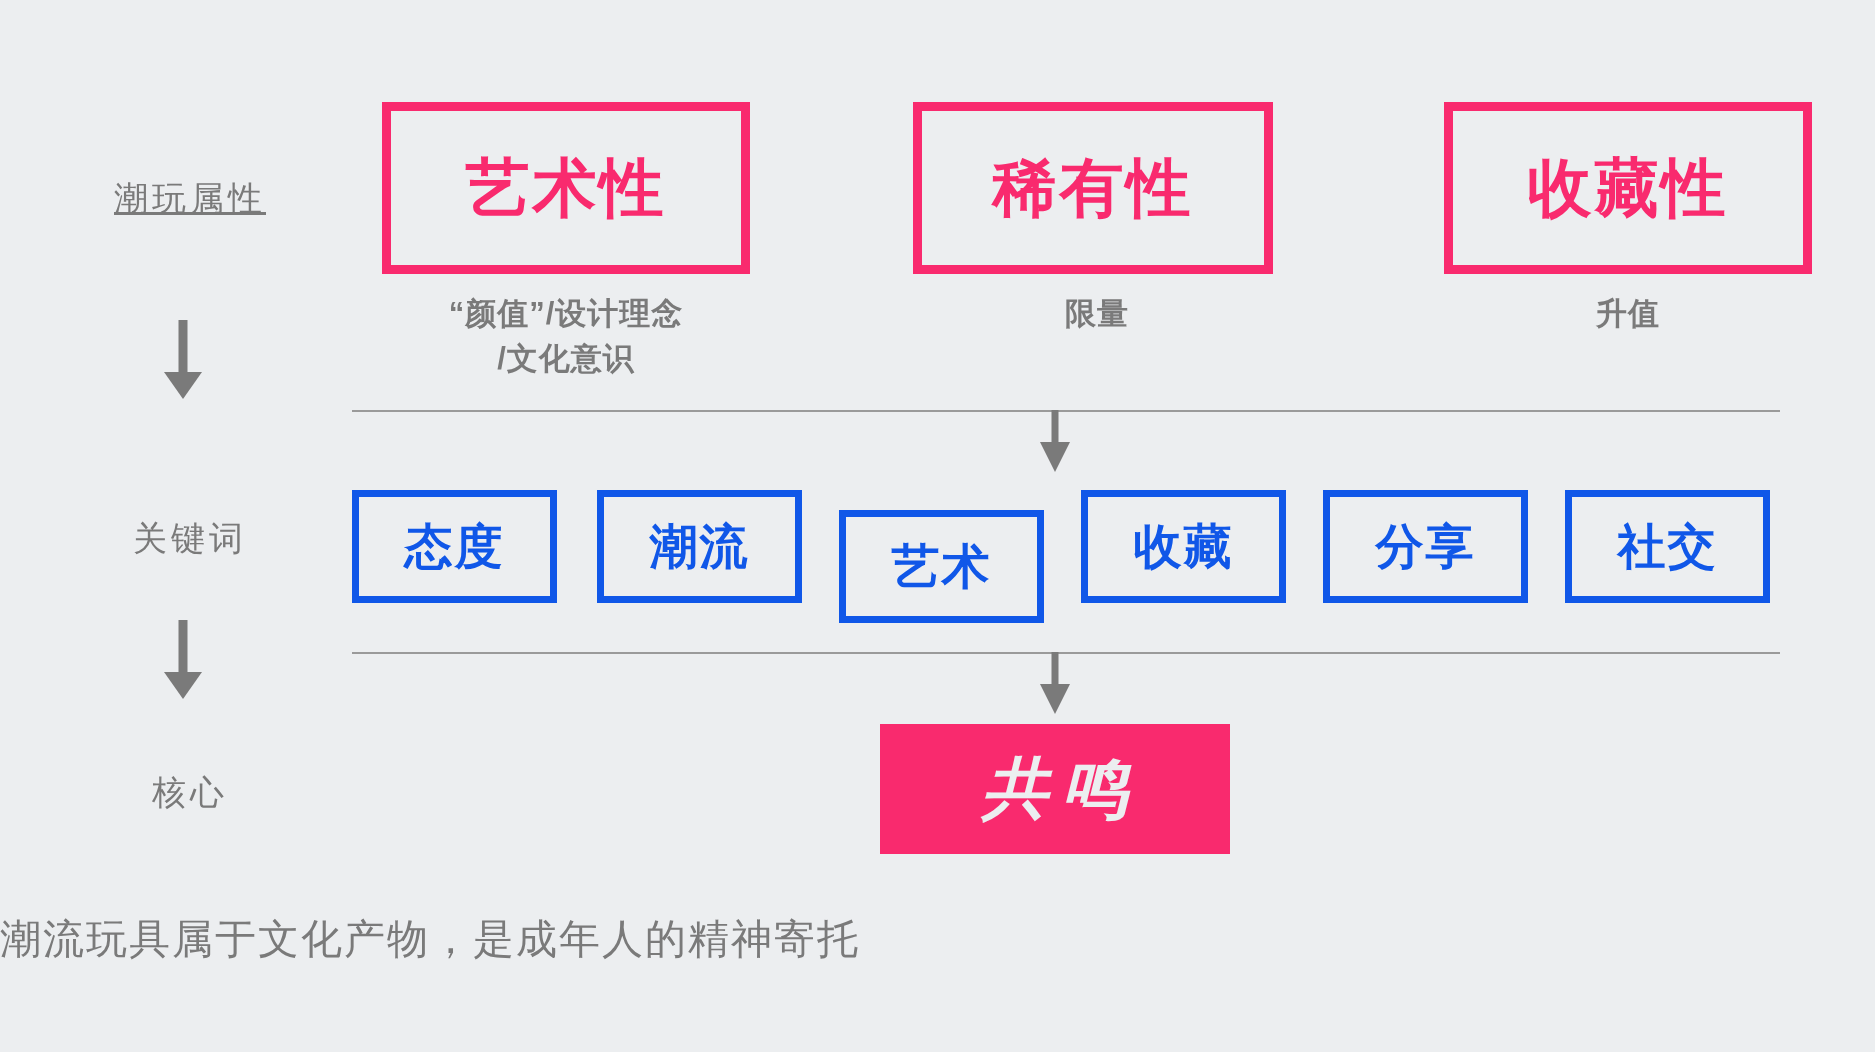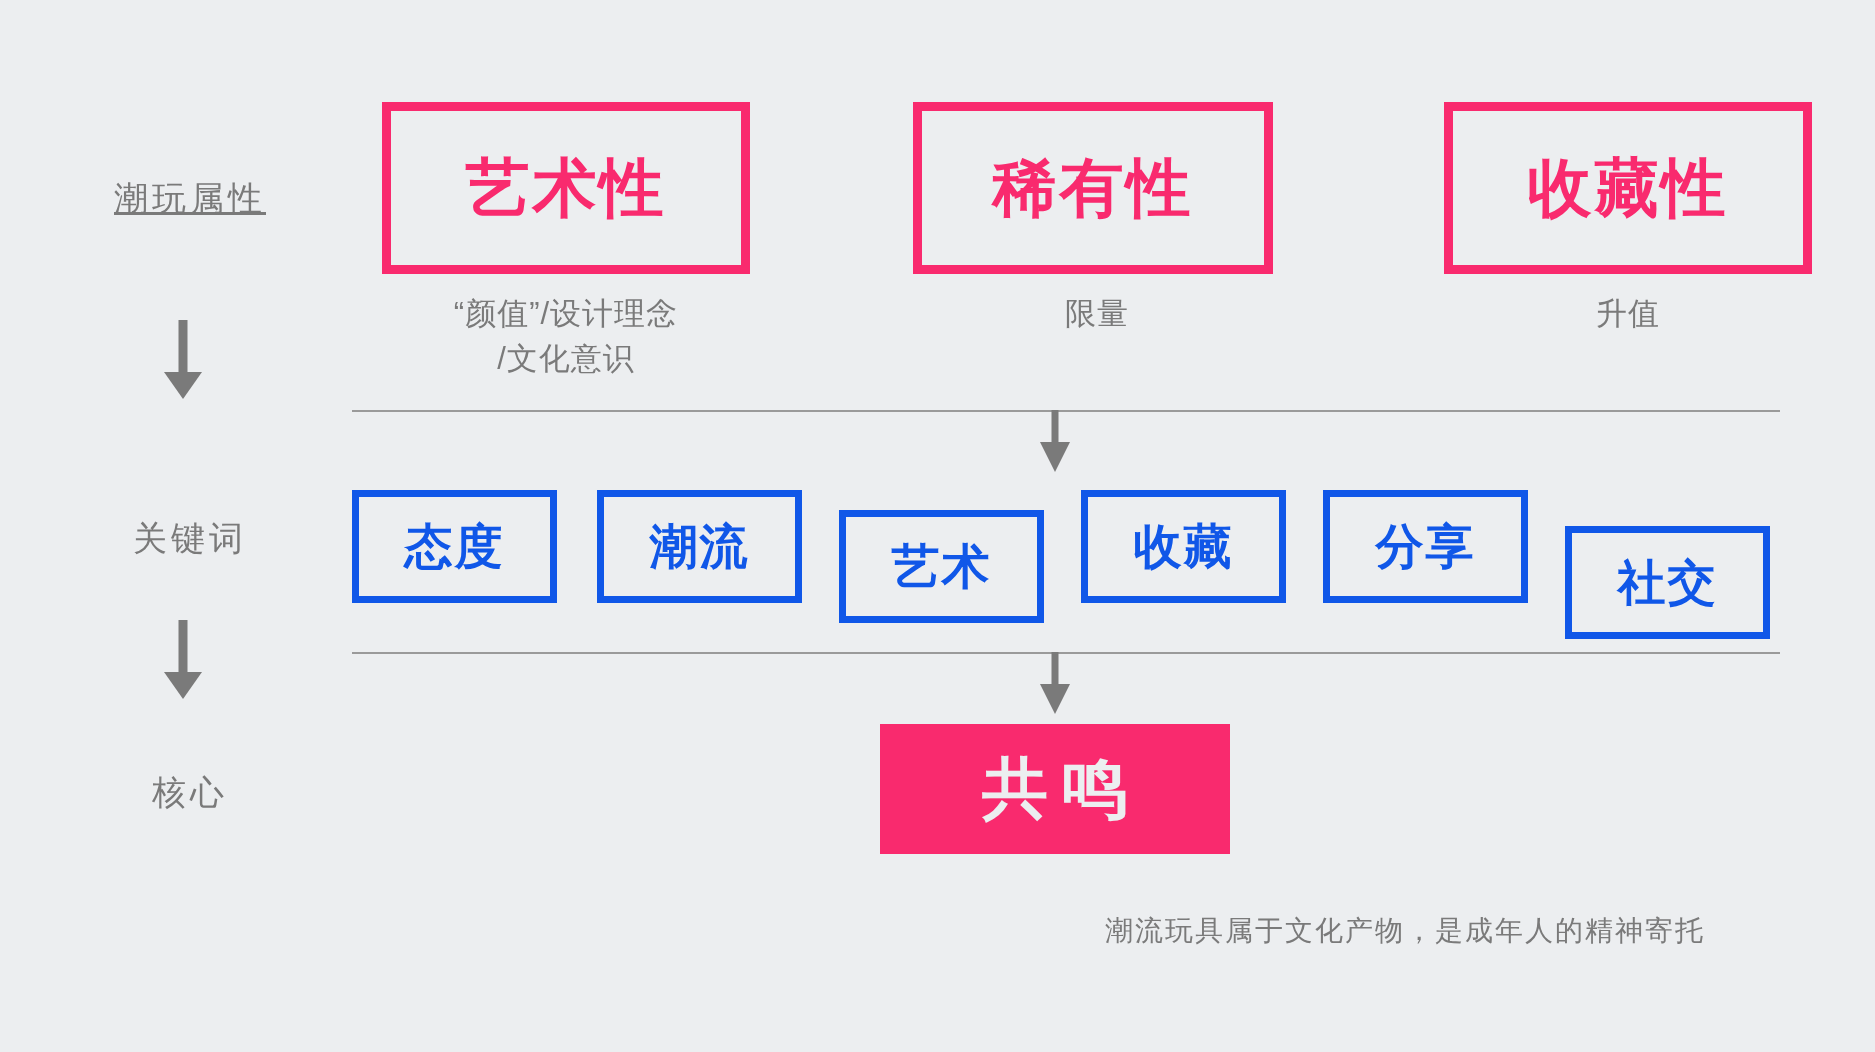--- a/index.html
+++ b/index.html
@@ -106,20 +106,21 @@
 
   .attr-caption {
     position: absolute;
     top: 190px;
     width: 368px;
     text-align: center;
     color: #7A7A7A;
     font-size: 31px;
     line-height: 1.45;
     letter-spacing: 1px;
+    font-weight: bold;
   }
 
   
   .sep-line {
     position: absolute;
     left: 352px;
     width: 1428px;
     height: 2px;
     background: #9A9A9A;
   }
@@ -159,21 +160,21 @@
     border: 7px solid #1057E8;
     display: flex;
     align-items: center;
     justify-content: center;
   }
   .kw-box.k0 { left: 0px; }
   .kw-box.k1 { left: 245px; text-align: center; }
   .kw-box.k2 { left: 487px; margin-top: 20px; }
   .kw-box.k3 { left: 729px; }
   .kw-box.k4 { left: 971px; }
-  .kw-box.k5 { left: 1213px; margin-top: 36px; }
+  .kw-box.k5 { left: 1213px; }
 
   .kw-text {
     color: #1057E8;
     font-size: 48px;
     font-weight: 700;
     letter-spacing: 2px;
     font-family: Liberation Serif, serif;
     line-height: 1;
   }
 
@@ -181,40 +182,41 @@
   #core-box {
     position: absolute;
     left: 880px;
     top: 724px;
     width: 350px;
     height: 130px;
     background: #F92A6E;
     display: flex;
     align-items: center;
     justify-content: center;
+    font-style: italic;
   }
   #core-text {
     color: #ECEEF0;
     font-size: 66px;
     font-weight: 700;
     letter-spacing: 14px;
     text-indent: 14px;
     font-family: "DejaVu Sans", "Liberation Sans", sans-serif;
     line-height: 1;
   }
 
   
   #bottom-caption {
     position: absolute;
     left: 0;
     top: 912px;
     width: 1705px;
-    text-align: right;
+    text-align: left;
     color: #7A7A7A;
-    font-size: 28px;
+    font-size: 41px;
     letter-spacing: 2px;
   }
 </style>
 </head>
 <body>
 
 <div id="canvas">
 
   <div class="rail-label" id="label-attr">潮玩属性</div>
 

